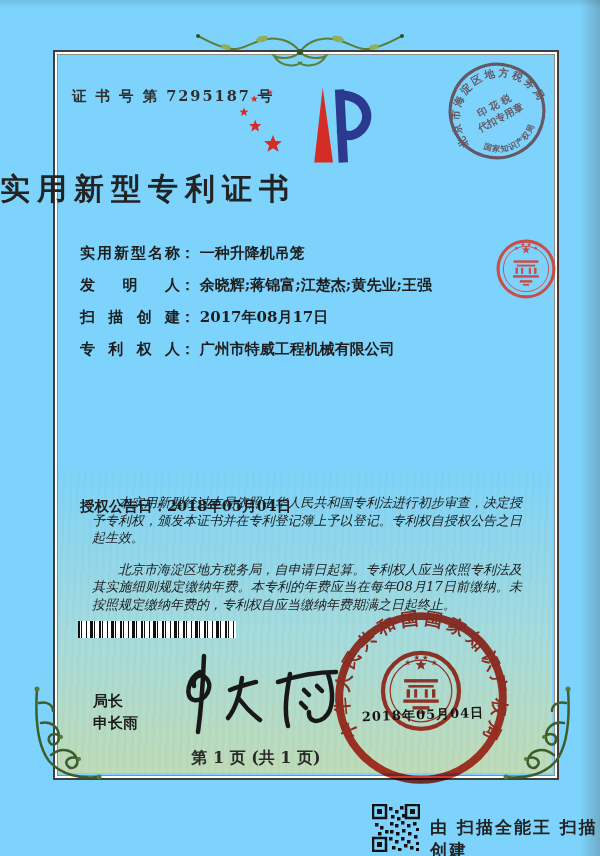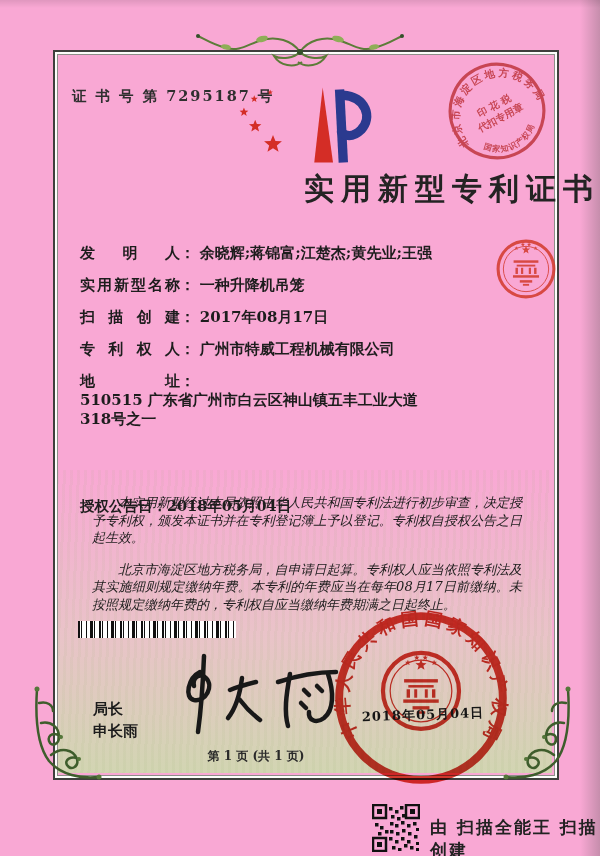--- a/index.html
+++ b/index.html
@@ -1,66 +1,66 @@
 <!DOCTYPE html>
 <html><head>
 <meta charset="utf-8">
 <style>
   html,body{margin:0;padding:0;background:#ffffff;}
   #page{position:relative;width:600px;height:856px;overflow:hidden;
-        font-family:"DejaVu Serif","Liberation Serif",serif;background:#f9a8d4;}
+        font-family:"DejaVu Serif","Liberation Serif",serif;background:#7dd3fc;}
   
   .shadow-right{position:absolute;top:0;right:0;width:20px;height:100%;
       background:linear-gradient(90deg,rgba(0,0,0,0),rgba(80,80,80,.30));}
   .shadow-top{position:absolute;top:0;left:0;width:100%;height:8px;
       background:linear-gradient(180deg,rgba(0,0,0,.10),rgba(0,0,0,0));}
   
   .frame{position:absolute;left:53px;top:50px;width:502px;height:726px;
       border:2px solid #3f3f3d;
       box-shadow:inset 0 0 0 2px #fdfdfb, inset 0 0 0 3px #8e8e8a;}
   
   .tint{position:absolute;left:56px;top:470px;width:496px;height:303px;z-index:0;
       background:
         repeating-linear-gradient(92deg,rgba(140,170,100,.07) 0 3px,rgba(255,255,255,0) 3px 7px),
         linear-gradient(180deg,rgba(226,236,204,0) 0%,rgba(214,229,186,.45) 55%,rgba(203,221,172,.85) 100%);}
   .certno{position:absolute;left:72px;top:87px;font-size:14.5px;font-weight:700;
       letter-spacing:2px;color:#2f2f2f;z-index:2;}
   .logo{position:absolute;left:228px;top:82px;width:150px;height:88px;z-index:2;}
   .taxstamp{position:absolute;left:443px;top:57px;width:108px;height:108px;
       transform:rotate(-28deg);opacity:.85;z-index:3;mix-blend-mode:multiply;}
-  .title{position:absolute;left:0;top:169px;width:600px;text-align:right;
+  .title{position:absolute;left:0;top:169px;width:600px;text-align:left;
       font-size:30px;font-weight:700;letter-spacing:7px;color:#232323;z-index:2;}
   .emblem-mark{position:absolute;left:495px;top:238px;width:62px;height:62px;
       opacity:.88;z-index:2;color:#d43c30;}
   .fields{position:absolute;left:80px;top:244px;width:440px;z-index:2;color:#1d1d1d;}
   .frow{margin-bottom:13px;line-height:19px;font-size:15px;}
   .flabel{display:inline-block;width:100px;text-align:justify;text-align-last:justify;
       font-weight:700;vertical-align:top;}
   .fcolon{font-weight:700;}
   .fvalue{font-weight:600;display:inline-block;vertical-align:top;max-width:350px;}
   .grant{position:absolute;left:80px;top:457px;width:465px;display:flex;
       justify-content:space-between;font-size:14.5px;font-weight:700;color:#1d1d1d;z-index:2;margin-top:40px;}
   .paras{position:absolute;left:78px;top:480px;width:458px;z-index:1;
       font-size:13px;line-height:17.6px;color:#1c1c1c;text-align:justify;font-style:italic;}
   .paras p{margin:14px;text-indent:2em;}
   .barcode{position:absolute;left:78px;top:621px;width:158px;height:17px;z-index:2;
       background:repeating-linear-gradient(90deg,
         #101010 0 2px,#fff 2px 3px,#101010 3px 4px,#fff 4px 8px,
         #101010 8px 9px,#fff 9px 12px,#101010 12px 15px,#fff 15px 16px,
         #101010 16px 17px,#fff 17px 21px);}
   .signer{position:absolute;left:93px;top:690px;z-index:2;font-size:15px;
-      font-weight:700;color:#1c1c1c;line-height:22px;font-family:"DejaVu Sans","Liberation Sans",sans-serif;margin-top:8px;}
+      font-weight:700;color:#1c1c1c;line-height:22px;font-family:"DejaVu Sans","Liberation Sans",sans-serif;}
   .signature{position:absolute;left:170px;top:652px;width:185px;height:92px;z-index:3;}
   .seal{position:absolute;left:333px;top:610px;width:176px;height:176px;z-index:4;
       mix-blend-mode:multiply;opacity:.93;}
   .sealdate{position:absolute;left:352px;top:706px;width:142px;text-align:center;
       font-size:13px;font-weight:700;color:#161616;z-index:5;transform:rotate(-2deg);
       letter-spacing:1px;}
   .pagefoot{position:absolute;left:0;top:748px;width:512px;text-align:center;
-      font-size:12px;font-weight:700;color:#2a2a2a;z-index:2;}
+      font-size:16px;font-weight:700;color:#2a2a2a;z-index:2;}
   .orn-top{position:absolute;left:190px;top:26px;width:220px;height:46px;z-index:2;}
   .orn-bl{position:absolute;left:27px;top:683px;width:80px;height:100px;z-index:2;}
   .orn-br{position:absolute;left:498px;top:683px;width:80px;height:100px;z-index:2;
       transform:scaleX(-1);}
   .qr{position:absolute;left:372px;top:804px;width:48px;height:48px;z-index:2;}
   .scannote{position:absolute;left:430px;top:816px;font-size:17px;font-weight:700;
       letter-spacing:2px;color:#222;z-index:2;
       font-family:"DejaVu Sans","Liberation Sans",sans-serif;}
   svg{display:block;}
   .hidden-defs{position:absolute;width:0;height:0;overflow:hidden;}
@@ -151,38 +151,34 @@
   </svg>
 
   <div class="title">实用新型专利证书</div>
 
   <svg class="emblem-mark" viewBox="0 0 100 100">
     <use href="#emblem" width="100" height="100" color="#d43c30"></use>
   </svg>
 
   <div class="fields">
     <div class="frow">
+      <span class="flabel">实用新型名称</span><span class="fcolon">：</span>
+      <span class="fvalue">一种升降机吊笼</span>
+    </div>
+    <div class="frow">
       <span class="flabel">发明人</span><span class="fcolon">：</span>
       <span class="fvalue">余晓辉;蒋锦富;江楚杰;黄先业;王强</span>
-    </div>
-    <div class="frow">
-      <span class="flabel">实用新型名称</span><span class="fcolon">：</span>
-      <span class="fvalue">一种升降机吊笼</span>
     </div>
     <div class="frow">
       <span class="flabel">扫描创建</span><span class="fcolon">：</span>
       <span class="fvalue">2017年08月17日</span>
     </div>
     <div class="frow">
       <span class="flabel">专利权人</span><span class="fcolon">：</span>
       <span class="fvalue">广州市特威工程机械有限公司</span>
-    </div>
-    <div class="frow">
-      <span class="flabel">地址</span><span class="fcolon">：</span>
-      <span class="fvalue" style="width:348px">510515 广东省广州市白云区神山镇五丰工业大道318号之一</span>
     </div>
   </div>
 
   <div class="grant">
     <span>
       <span>授权公告日：</span><span>2018年05月04日</span>
     </span>
   </div>
 
   <div class="paras">

